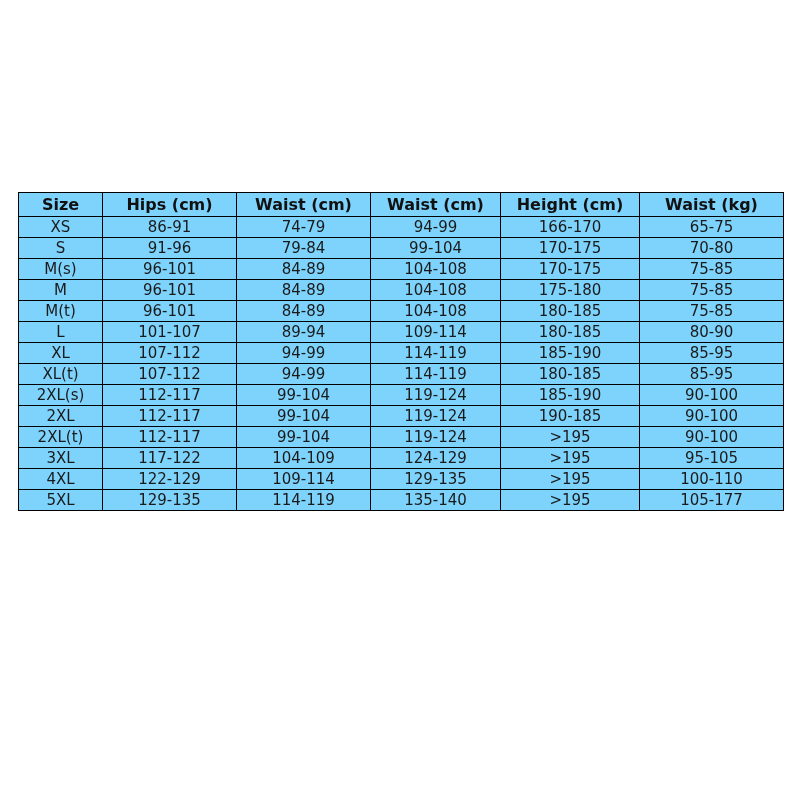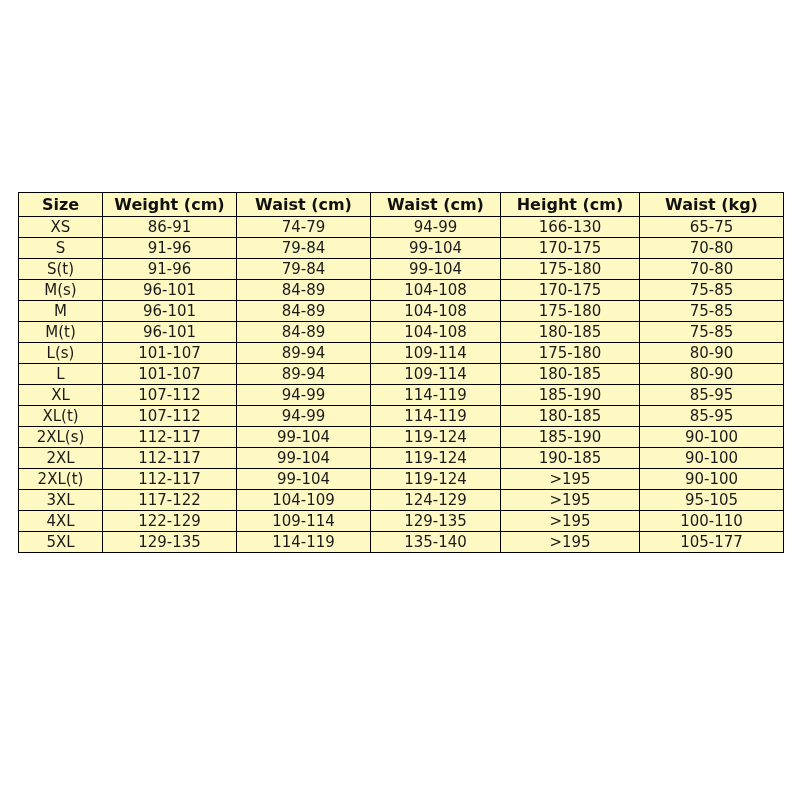--- a/index.html
+++ b/index.html
@@ -18,21 +18,21 @@
   .table-wrap {
     position: absolute;
     left: 18px;
     top: 192px;
     width: 765px;
   }
   table {
     border-collapse: collapse;
     width: 100%;
     table-layout: fixed;
-    background: #fef9c3;
+    background: #7dd3fc;
   }
   th, td {
     border: 1px solid #000000;
     text-align: center;
     vertical-align: middle;
     padding: 0;
     white-space: nowrap;
     overflow: hidden;
   }
   th {
@@ -63,50 +63,42 @@
       <col class="c-size">
       <col class="c-chest">
       <col class="c-waist">
       <col class="c-hips">
       <col class="c-height">
       <col class="c-weight">
     </colgroup>
     <thead>
       <tr>
           <th>Size</th>
-          <th>Weight (cm)</th>
+          <th>Hips (cm)</th>
           <th>Waist (cm)</th>
           <th>Waist (cm)</th>
           <th>Height (cm)</th>
           <th>Waist (kg)</th>
         </tr>
     </thead>
     <tbody>
         <tr>
           <td>XS</td>
           <td>86-91</td>
           <td>74-79</td>
           <td>94-99</td>
-          <td>166-130</td>
+          <td>166-170</td>
           <td>65-75</td>
         </tr>
         <tr>
           <td>S</td>
           <td>91-96</td>
           <td>79-84</td>
           <td>99-104</td>
           <td>170-175</td>
-          <td>70-80</td>
-        </tr>
-        <tr>
-          <td>S(t)</td>
-          <td>91-96</td>
-          <td>79-84</td>
-          <td>99-104</td>
-          <td>175-180</td>
           <td>70-80</td>
         </tr>
         <tr>
           <td>M(s)</td>
           <td>96-101</td>
           <td>84-89</td>
           <td>104-108</td>
           <td>170-175</td>
           <td>75-85</td>
         </tr>
@@ -118,28 +110,20 @@
           <td>175-180</td>
           <td>75-85</td>
         </tr>
         <tr>
           <td>M(t)</td>
           <td>96-101</td>
           <td>84-89</td>
           <td>104-108</td>
           <td>180-185</td>
           <td>75-85</td>
-        </tr>
-        <tr>
-          <td>L(s)</td>
-          <td>101-107</td>
-          <td>89-94</td>
-          <td>109-114</td>
-          <td>175-180</td>
-          <td>80-90</td>
         </tr>
         <tr>
           <td>L</td>
           <td>101-107</td>
           <td>89-94</td>
           <td>109-114</td>
           <td>180-185</td>
           <td>80-90</td>
         </tr>
         <tr>

